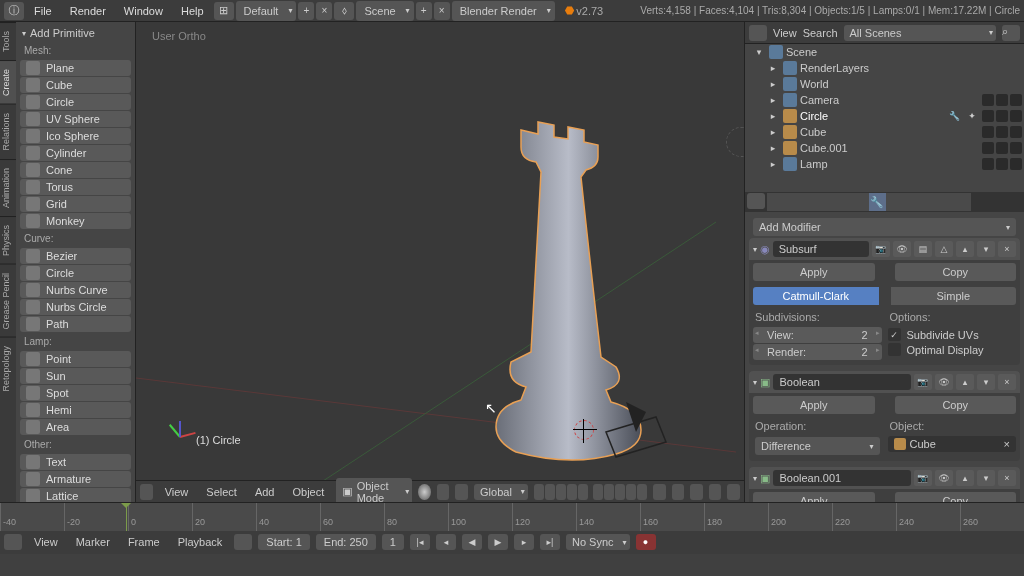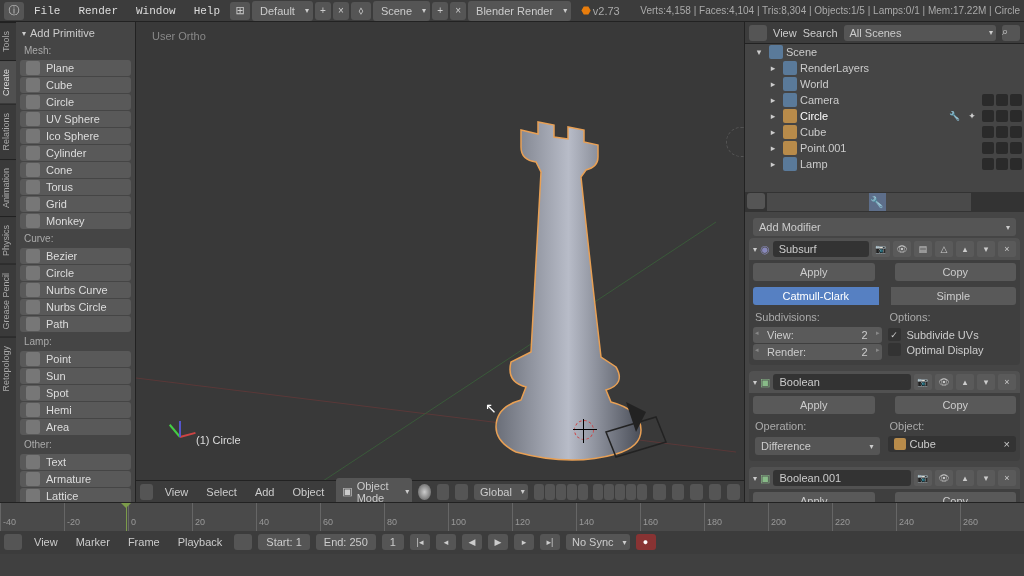--- a/index.html
+++ b/index.html
@@ -1,20 +1,20 @@
 <!DOCTYPE html>
 <html><head>
 <meta charset="utf-8">
 <style>
 * { margin: 0; padding: 0; box-sizing: border-box; font-family: sans-serif; font-size: 11px; user-select: none; }
 body { width: 1024px; height: 576px; background: #404040; overflow: hidden; color: #ccc; }
 
 .top-menu { height: 22px; background: #3c3c3c; display: flex; align-items: center; padding: 0 4px; gap: 2px; border-bottom: 1px solid #222; }
 .top-menu .icon-btn { width: 20px; height: 18px; display: flex; align-items: center; justify-content: center; background: #555; border-radius: 3px; cursor: pointer; }
-.top-menu .menu-item { padding: 2px 8px; cursor: pointer; color: #ddd; font-family: Liberation Mono, monospace; }
+.top-menu .menu-item { padding: 2px 8px; cursor: pointer; color: #ddd; }
 .top-menu .dropdown { background: #555; border-radius: 3px; padding: 2px 18px 2px 8px; height: 20px; display: flex; align-items: center; position: relative; cursor: pointer; }
 .top-menu .dropdown::after { content: "▾"; position: absolute; right: 4px; font-size: 8px; }
 .top-menu .small-btn { width: 16px; height: 18px; background: #555; display: flex; align-items: center; justify-content: center; border-radius: 3px; cursor: pointer; font-size: 10px; }
 .top-menu .stats { margin-left: auto; color: #aaa; font-size: 10px; white-space: nowrap; overflow: hidden; }
 
 .main { display: flex; height: 480px; }
 
 .side-tabs { width: 16px; background: #3a3a3a; display: flex; flex-direction: column; }
 .side-tab { writing-mode: vertical-rl; transform: rotate(180deg); padding: 8px 1px; font-size: 9px; color: #aaa; border-bottom: 1px solid #222; cursor: pointer; text-align: center; }
 .side-tab.active { background: #505050; color: #ddd; }
@@ -369,21 +369,21 @@
           <span class="dots">
             <span class="dot"></span>
             <span class="dot"></span>
             <span class="dot"></span>
           </span>
         </div>
         <div class="tree-row">
           <span class="indent" style="width:14px"></span>
           <span class="ic">▸</span>
           <span class="ic" style="background:#b88b4a;border-radius:2px"></span>
-          <span class="nm">Point.001</span>
+          <span class="nm">Cube.001</span>
           <span class="dots">
             <span class="dot"></span>
             <span class="dot"></span>
             <span class="dot"></span>
           </span>
         </div>
         <div class="tree-row">
           <span class="indent" style="width:14px"></span>
           <span class="ic">▸</span>
           <span class="ic" style="background:#5a7a9a;border-radius:2px"></span>

